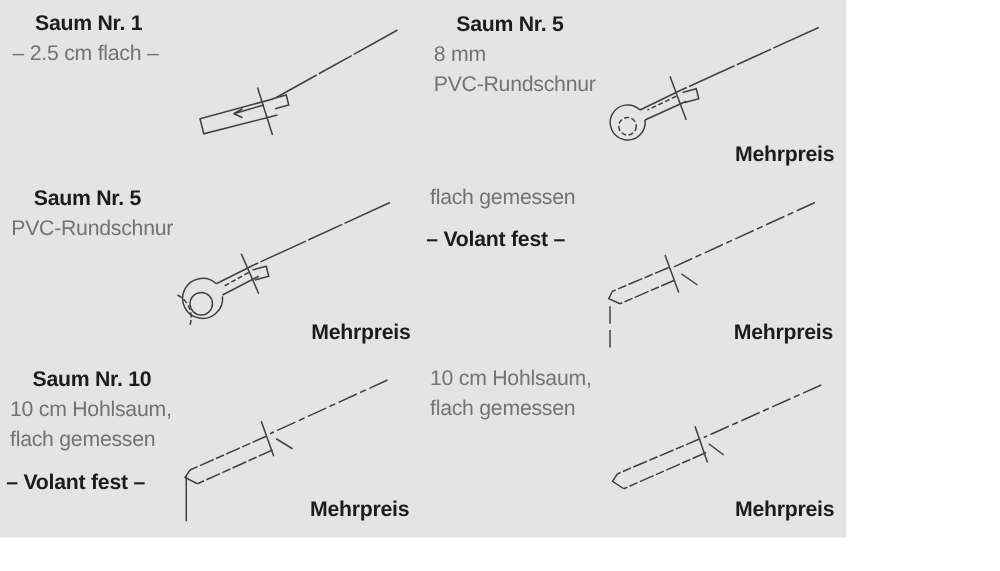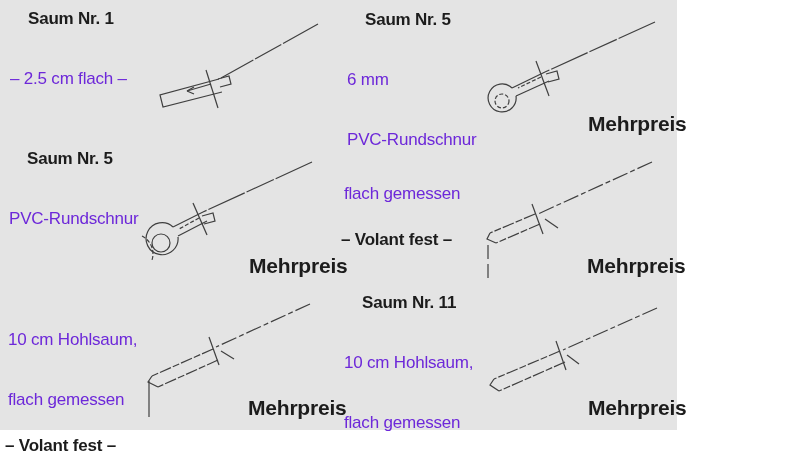--- a/index.html
+++ b/index.html
@@ -13,24 +13,24 @@
   .sheet{
     position:absolute;left:0;top:0;width:677px;height:430px;
     background:#e4e4e4;
   }
   .panel{
     position:absolute;
     font-size:17px;line-height:24px;letter-spacing:-0.2px;
     white-space:nowrap;
   }
   .panel .title{font-weight:700;margin-left:18px;}
-  .panel .line{font-weight:400;color:#6d28d9;margin-top:36px;}
-  .panel .note{font-weight:700;margin-left:-3px;margin-top:22px;}
+  .panel .line{font-weight:400;color:#737373;}
+  .panel .note{font-weight:700;margin-left:-3px;margin-top:10px;}
   .surcharge{
-    position:absolute;font-size:21px;line-height:24px;font-weight:700;
+    position:absolute;font-size:17px;line-height:24px;font-weight:700;
     letter-spacing:-0.2px;white-space:nowrap;
   }
   svg.diagram{position:absolute;overflow:visible;}
   svg.diagram path, svg.diagram circle{
     fill:none;stroke:#3f3f3f;stroke-width:1.2;stroke-linecap:butt;stroke-linejoin:miter;
   }
   .dash-long{stroke-dasharray:40 2 30 2;}
   .dash-dot{stroke-dasharray:16 3 5 3;}
   .dash-tube{stroke-dasharray:12 2 7 2;}
   .dash-small{stroke-dasharray:4 2;}
@@ -48,21 +48,21 @@
   <path class="dash-long" d="M318 24 L221 78"></path>
   <path d="M219 79 L160 95 L163 107 L222 92"></path>
   <path d="M218 79 L229 76 L231 84 L220 87"></path>
   <path d="M206 70 L218 108"></path>
   <path d="M211 84 L187 91"></path>
   <path d="M187 91 L194 87 M187 91 L194 94"></path>
 </svg>
 
 <section class="panel" style="left:347px;top:8px">
   <div class="title">Saum Nr. 5</div>
-  <div class="line">6 mm</div>
+  <div class="line">8 mm</div>
   <div class="line">PVC-Rundschnur</div>
 </section>
 <svg class="diagram" style="left:480px;top:14px" width="190" height="105" viewBox="480 14 190 105">
   <path class="dash-long" d="M655 22 L545 72"></path>
   <path d="M545 72 L512 88"></path>
   <path d="M549 81 L516 96"></path>
   <path class="dash-small" d="M541 77 L518 88"></path>
   <path d="M512 88 A14 14 0 1 0 516 96"></path>
   <circle class="dash-small" cx="502" cy="101" r="7"></circle>
   <path d="M536 61 L549 96"></path>
@@ -96,37 +96,37 @@
   <path class="dash-tube" d="M535 214 L490 233"></path>
   <path class="dash-tube" d="M540 224 L496 243"></path>
   <path d="M490 233 L487 239 L496 243"></path>
   <path d="M532 204 L543 234"></path>
   <path d="M545 219 L558 228"></path>
   <path d="M488 245 L488 259 M488 264 L488 278"></path>
 </svg>
 <div class="surcharge" style="left:587px;top:254px">Mehrpreis</div>
 
 <section class="panel" style="left:8px;top:292px">
+  <div class="title">Saum Nr. 10</div>
   <div class="line">10 cm Hohlsaum,</div>
   <div class="line">flach gemessen</div>
   <div class="note">– Volant fest –</div>
 </section>
 <svg class="diagram" style="left:140px;top:298px" width="180" height="125" viewBox="140 298 180 125">
   <path class="dash-dot" d="M310 304 L216 347"></path>
   <path class="dash-tube" d="M213 349 L152 376"></path>
   <path class="dash-tube" d="M218 360 L158 387"></path>
   <path d="M152 376 L148 382 L158 387"></path>
   <path d="M209 337 L219 365"></path>
   <path d="M221 351 L234 359"></path>
   <path d="M149 381 L149 417"></path>
 </svg>
 <div class="surcharge" style="left:248px;top:396px">Mehrpreis</div>
 
 <section class="panel" style="left:344px;top:291px">
-  <div class="title">Saum Nr. 11</div>
   <div class="line">10 cm Hohlsaum,</div>
   <div class="line">flach gemessen</div>
 </section>
 <svg class="diagram" style="left:455px;top:302px" width="210" height="105" viewBox="455 302 210 105">
   <path class="dash-dot" d="M657 308 L563 350"></path>
   <path class="dash-tube" d="M560 351 L494 379"></path>
   <path class="dash-tube" d="M565 362 L499 391"></path>
   <path d="M494 379 L490 385 L499 391"></path>
   <path d="M556 341 L566 370"></path>
   <path d="M567 355 L579 364"></path>

